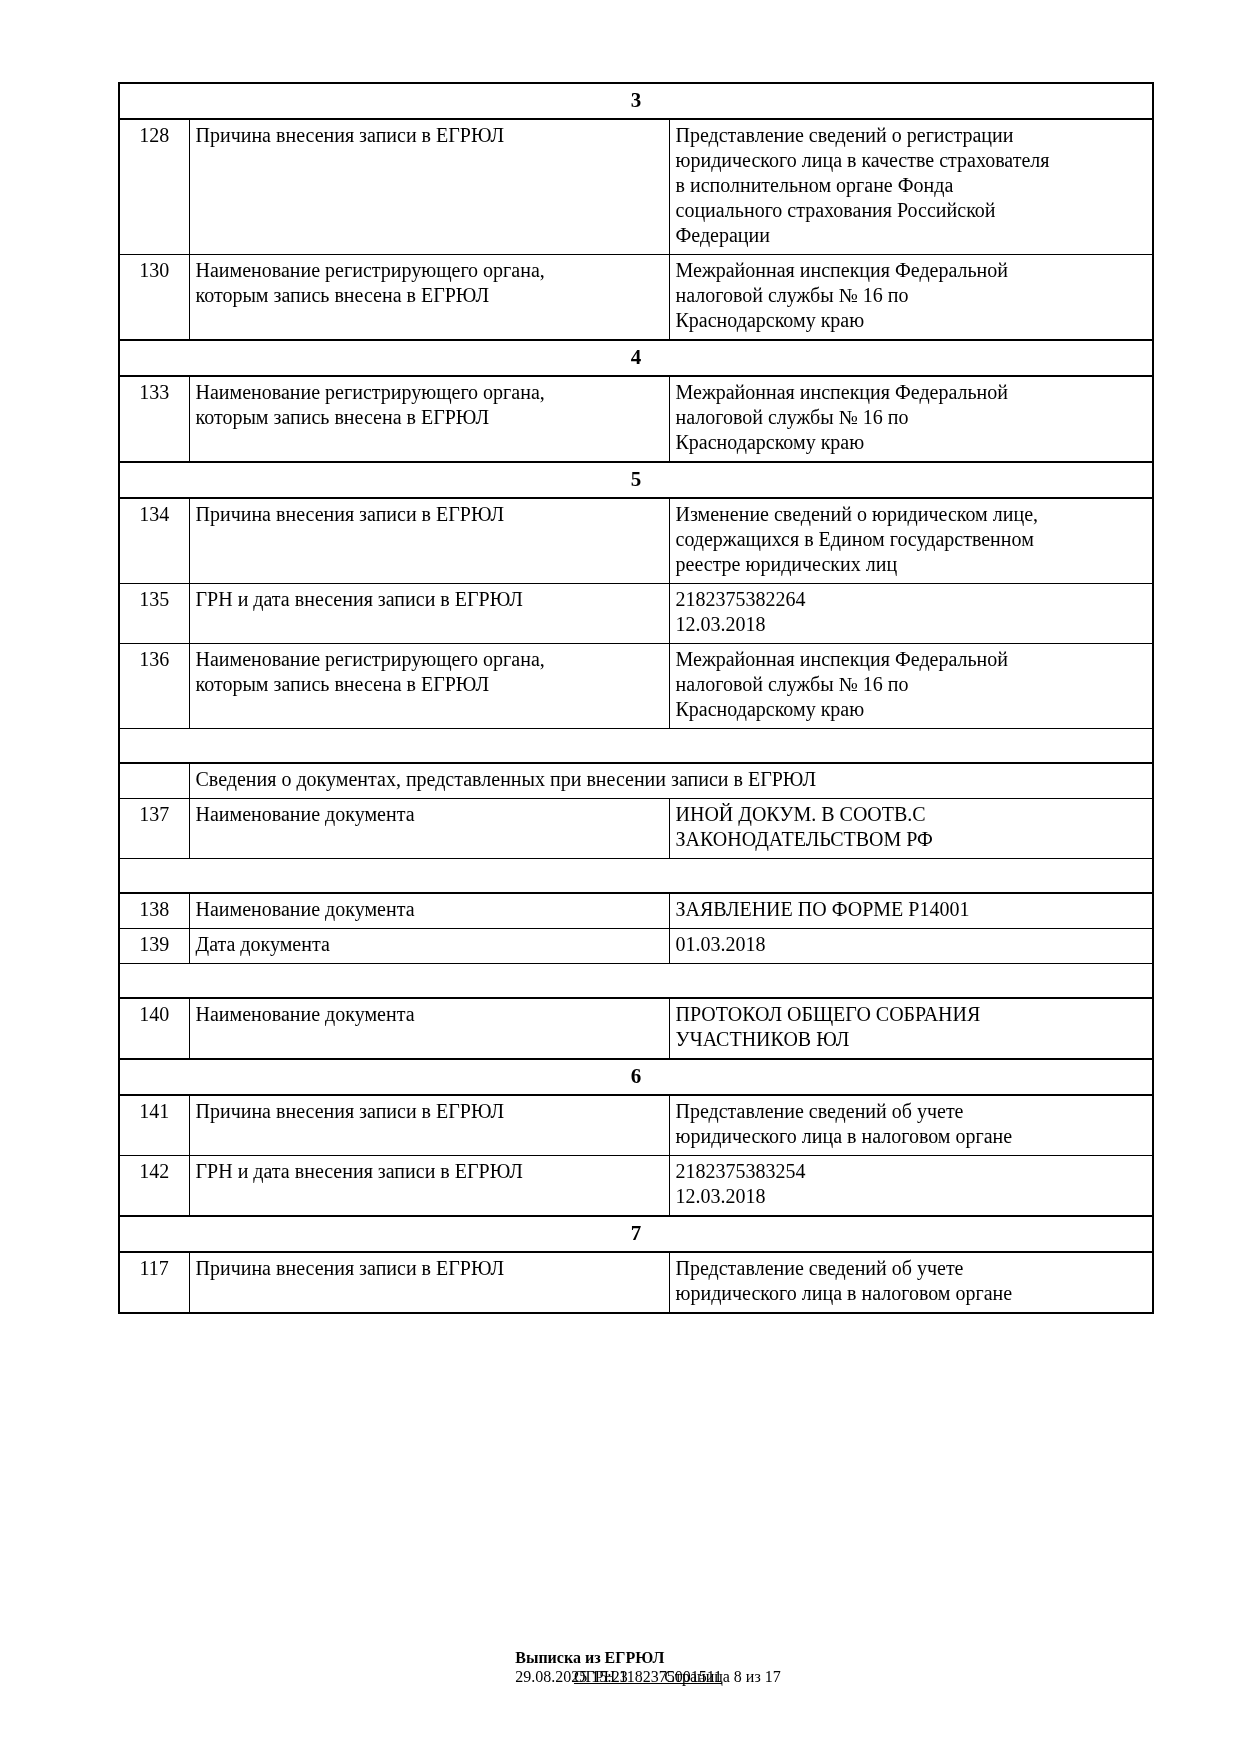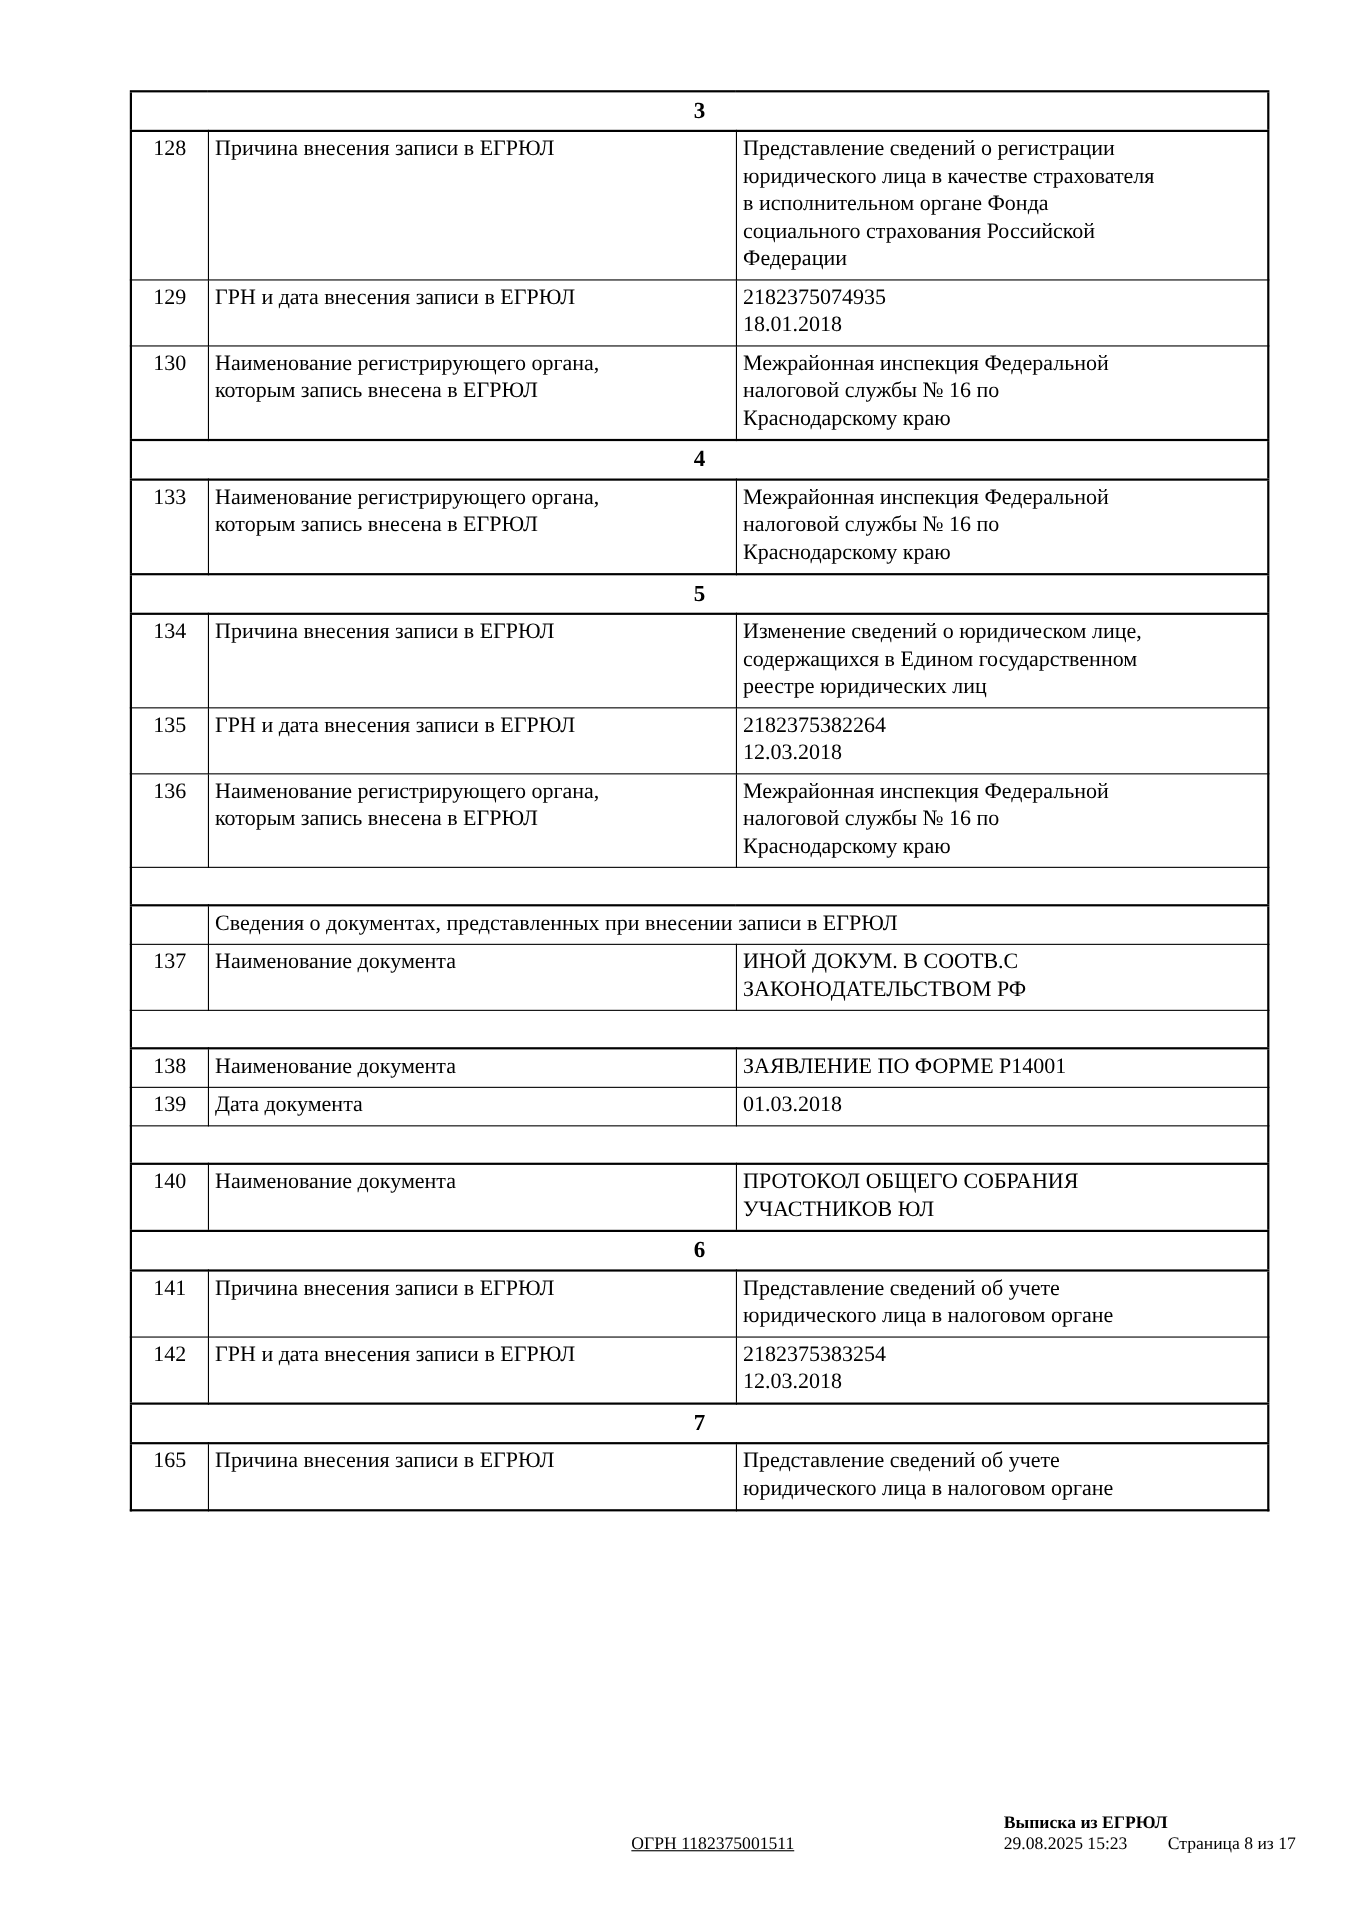--- a/index.html
+++ b/index.html
@@ -29,21 +29,21 @@
   td.num-cell{text-align:center;padding-left:2px;padding-right:2px;white-space:normal;}
   td.section-cell{
     text-align:center;font-weight:bold;font-size:21px;
     border-top-width:2px;border-bottom-width:2px;
     padding-top:4px;padding-bottom:5px;white-space:normal;
   }
   td.empty-cell{height:33px;border-bottom-width:2px;padding:0;}
   td.span-cell{white-space:normal;}
   .footer{
     position:absolute;left:118px;right:62px;top:1648px;
-    display:flex;justify-content:flex-end;align-items:flex-end;
+    display:flex;justify-content:center;align-items:flex-end;
     font-size:16px;line-height:19px;
   }
   .footer-left{text-align:left;}
   .footer-title{font-weight:bold;}
   .footer-center{
     position:absolute;left:50%;transform:translateX(-50%);
     bottom:0;
     text-decoration:underline;
   }
   .footer-right{text-align:right;}
@@ -64,26 +64,20 @@
           <td colspan="3" class="section-cell">3</td>
         </tr>
         <tr>
           <td class="num-cell">128</td>
           <td class="label-cell">Причина внесения записи в ЕГРЮЛ</td>
           <td class="value-cell">Представление сведений о регистрации
 юридического лица в качестве страхователя
 в исполнительном органе Фонда
 социального страхования Российской
 Федерации</td>
-        </tr>
-        <tr>
-          <td class="num-cell">129</td>
-          <td class="label-cell">ГРН и дата внесения записи в ЕГРЮЛ</td>
-          <td class="value-cell">2182375074935
-18.01.2018</td>
         </tr>
         <tr>
           <td class="num-cell">130</td>
           <td class="label-cell">Наименование регистрирующего органа,
 которым запись внесена в ЕГРЮЛ</td>
           <td class="value-cell">Межрайонная инспекция Федеральной
 налоговой службы № 16 по
 Краснодарскому краю</td>
         </tr>
         <tr>
@@ -168,21 +162,21 @@
         <tr>
           <td class="num-cell">142</td>
           <td class="label-cell">ГРН и дата внесения записи в ЕГРЮЛ</td>
           <td class="value-cell">2182375383254
 12.03.2018</td>
         </tr>
         <tr>
           <td colspan="3" class="section-cell">7</td>
         </tr>
         <tr>
-          <td class="num-cell">165</td>
+          <td class="num-cell">117</td>
           <td class="label-cell">Причина внесения записи в ЕГРЮЛ</td>
           <td class="value-cell">Представление сведений об учете
 юридического лица в налоговом органе</td>
         </tr>
       </tbody>
   </table>
 
   <div class="footer">
     <div class="footer-left">
       <div class="footer-title">Выписка из ЕГРЮЛ</div>

